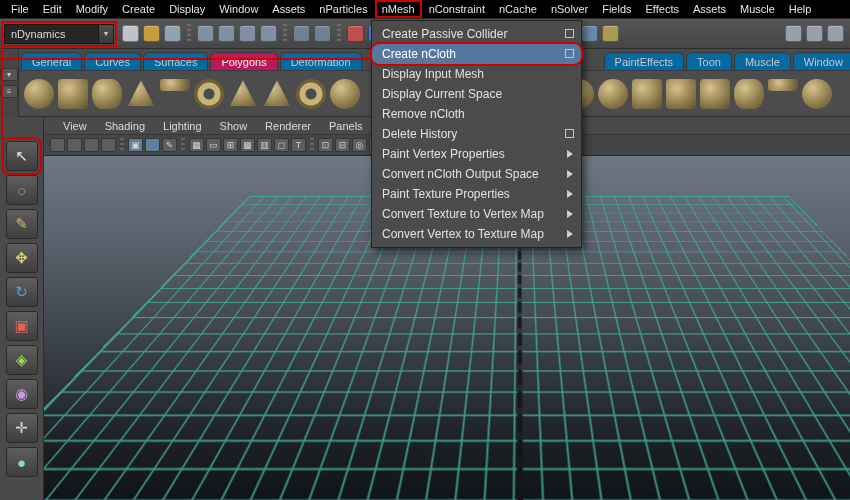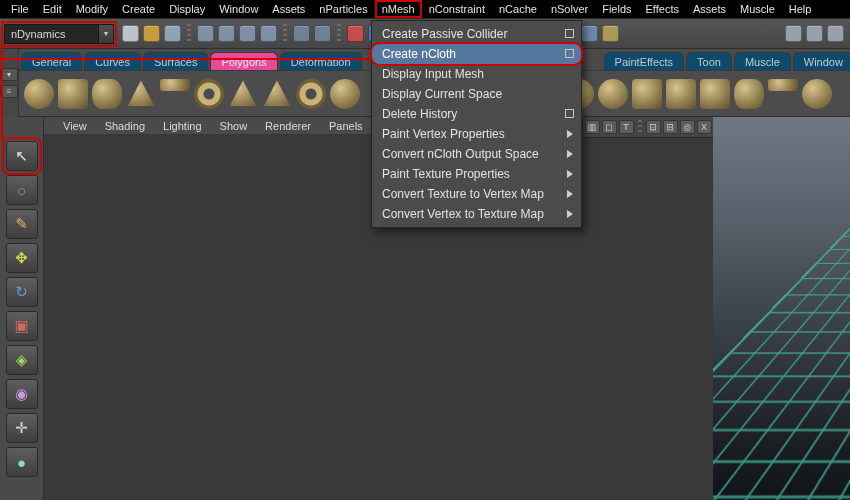--- a/index.html
+++ b/index.html
@@ -33,43 +33,43 @@
     background:repeating-linear-gradient(180deg,#6e6e6e 0 2px,transparent 2px 5px);}
   #sl-right{display:flex;align-items:center;margin-left:auto;}
   
   #shelf{display:flex;}
   #shelf-side{width:38px;background:#464646;border-right:1px solid #333;
     display:flex;flex-direction:column;align-items:center;justify-content:center;gap:4px;height:68px;}
   .mini{width:18px;height:13px;background:#555;border:1px solid #333;border-radius:2px;
     font-size:8px;color:#ccc;display:flex;align-items:center;justify-content:center;}
   #shelf-main{flex:1;}
   #shelf-tabs{height:21px;background:#4a4a4a;display:flex;align-items:flex-end;padding-left:2px;}
-  .tab{padding:3px 10px 2px;background:#0c4a6e;color:#c9c9c9;font-size:11px;
+  .tab{padding:3px 10px 2px;background:#0369a1;color:#c9c9c9;font-size:11px;
     border:1px solid #383838;border-bottom:none;border-radius:6px 6px 0 0;margin-right:2px;white-space:nowrap;}
-  .tab.active{background:#ec4899;color:#f2f2f2;margin-top:40px;}
+  .tab.active{background:#be185d;color:#f2f2f2;margin-top:40px;}
   .spacer{flex:0 0 auto;}
   #shelf-icons{height:47px;background:#4c4c4c;border-top:1px solid #3a3a3a;border-bottom:1px solid #2c2c2c;
     display:flex;align-items:center;padding:0 3px;}
   .shelficon{width:30px;height:30px;margin:0 2px;border-radius:4px;flex:0 0 auto;
     background:radial-gradient(circle at 35% 30%, #d8c28c, #8c7a4a 60%, #5d5030);}
   .shelficon.ball{border-radius:50%;}
   .shelficon.cyl{border-radius:10px/14px;}
   .shelficon.cone{clip-path:polygon(50% 6%,94% 92%,6% 92%);border-radius:0;}
   .shelficon.flat{height:12px;margin-top:0;border-radius:3px;}
   .shelficon.ring{border-radius:50%;
     background:radial-gradient(circle,#4c4c4c 0 5px,#c9b478 6px 11px,#6e5f38 12px);}
   
   #main{display:flex;height:383px;}
   #toolbox{width:44px;background:#4a4a4a;border-right:1px solid #2c2c2c;
     display:flex;flex-direction:column;align-items:center;padding-top:24px;gap:4px;}
   .tool{width:32px;height:30px;flex:0 0 auto;background:linear-gradient(#5e5e5e,#3e3e3e);
     border:1px solid #292929;border-radius:3px;display:inline-flex;align-items:center;
     justify-content:center;font-size:15px;color:#ddd;}
   .tool.annotated{outline:2px solid var(--ann);outline-offset:2px;}
-  #panel{flex:1;display:flex;flex-direction:row;min-width:0;}
+  #panel{flex:1;display:flex;flex-direction:column;min-width:0;}
   #panel-menubar{height:18px;background:#4a4a4a;border-bottom:1px solid #383838;
     display:flex;align-items:center;font-size:11px;color:#dcdcdc;padding-left:10px;}
   .pm-item{padding:2px 9px;white-space:nowrap;}
   #panel-toolbar{height:21px;background:#454545;border-bottom:1px solid #262626;
     display:flex;align-items:center;padding-left:5px;}
   .picon{width:15px;height:14px;margin:0 1px;background:#5d5d5d;border:1px solid #363636;
     border-radius:2px;display:inline-flex;align-items:center;justify-content:center;
     font-size:9px;color:#d2d2d2;flex:0 0 auto;}
   .picon-div{width:4px;height:14px;margin:0 3px;
     background:repeating-linear-gradient(180deg,#666 0 2px,transparent 2px 5px);}
@@ -272,20 +272,23 @@
     <span>Create nCloth</span>
     <span class="opt-box"></span>
   </div>
   <div class="mi">
     <span>Display Input Mesh</span>
   </div>
   <div class="mi">
     <span>Display Current Space</span>
   </div>
   <div class="mi">
+    <span>Remove nCloth</span>
+  </div>
+  <div class="mi">
     <span>Delete History</span>
     <span class="opt-box"></span>
   </div>
   <div class="mi">
     <span>Paint Vertex Properties</span>
     <span class="sub-arrow"></span>
   </div>
   <div class="mi">
     <span>Convert nCloth Output Space</span>
     <span class="sub-arrow"></span>

